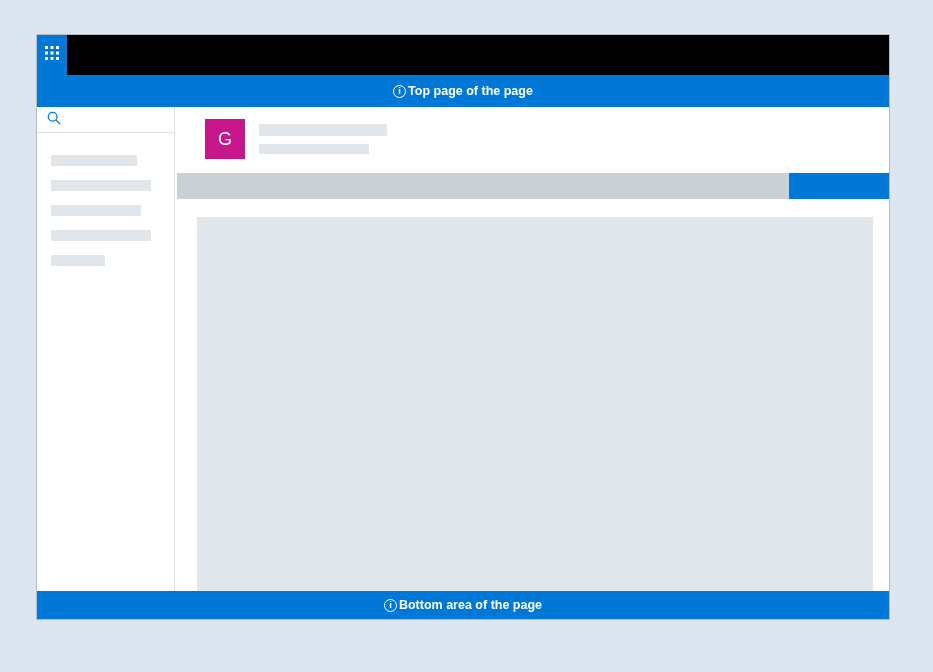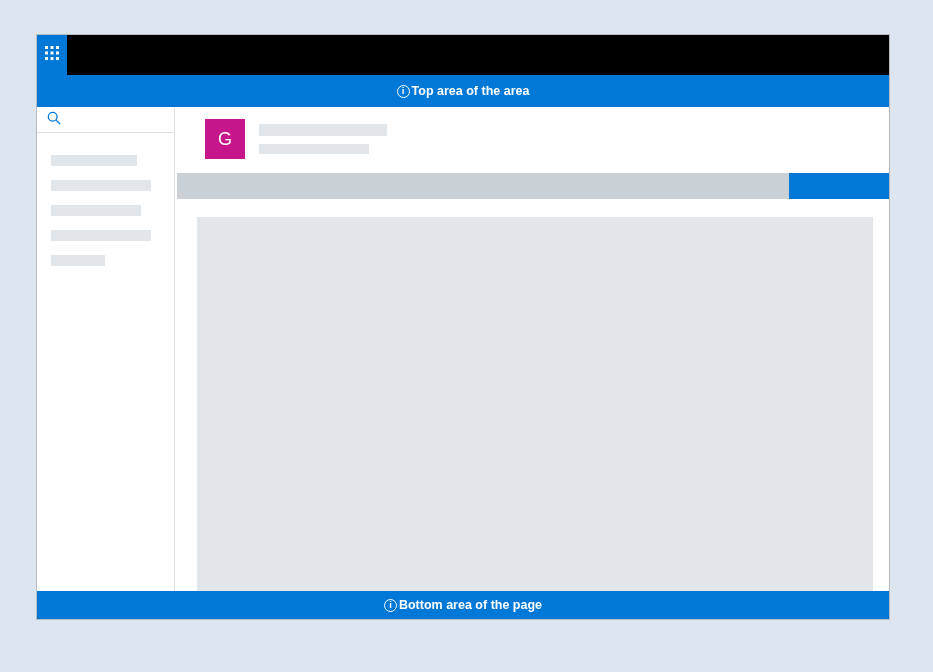--- a/index.html
+++ b/index.html
@@ -170,21 +170,21 @@
             <rect x="5.5" y="11" width="3" height="3"></rect>
             <rect x="11" y="11" width="3" height="3"></rect>
         </svg>
       </span>
     </div>
     <div class="title-label"></div>
   </div>
 
   <div class="callout-bar">
     <span class="info-icon">i</span>
-    <span>Top area of the area</span>
+    <span>Top page of the page</span>
   </div>
 
   <div class="body">
     <div class="left-rail">
       <div class="search-row">
         <span class="search-icon">
           <svg width="14" height="14" viewBox="0 0 16 16">
             <circle cx="6.5" cy="6.5" r="5"></circle>
             <line x1="10.5" y1="10.5" x2="15" y2="15"></line>
           </svg>

